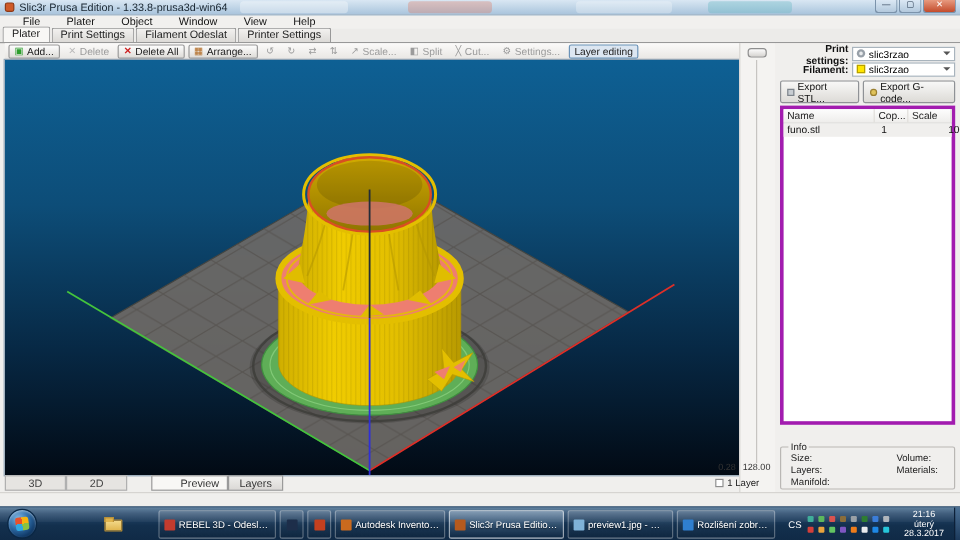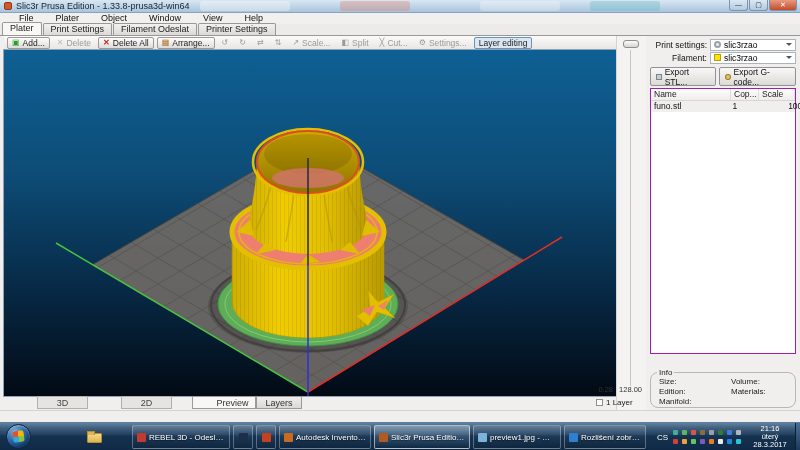--- a/index.html
+++ b/index.html
@@ -43,49 +43,49 @@
   .slider-values { position:absolute; left:576px; top:385px; width:66px; text-align:right; font-size:7.5px; color:#333; }
   .slider-values span { margin-left:6px; }
   .single-layer { position:absolute; left:596px; top:398px; display:flex; align-items:center; gap:3px; font-size:8px; color:#222; }
   .checkbox { width:7px; height:7px; background:#fff; border:1px solid #8e8e8e; display:inline-block; }
 
   
   .bottom-tabs { position:absolute; left:4px; top:396px; display:flex; font-size:9px; }
   .btab { height:13px; line-height:12px; text-align:center; border:1px solid #9a9a9a; background:linear-gradient(#efeeec,#dbd9d6); color:#333; }
   .btab.flat { border-color:#b0b0b0; background:#e6e4e1; color:#444; }
   .btab.active { background:#f8f7f5;padding-left:17px; }
-  .b3d,.b2d { width:51px;margin-left:33px; }
+  .b3d,.b2d { width:51px; }
   .bprev { width:64px; margin-left:20px; }
   .blay { width:46px; }
 
   
   .rpanel { position:absolute; left:646px; top:36px; width:154px; height:374px; background:#f0efed; padding-top:2px; font-size:8.5px; }
   .rp-row { display:flex; align-items:center; height:13px; margin:0 4px; }
-  .rp-label { width:60px; text-align:right; padding-right:3px; color:#111; }
+  .rp-label { width:60px; text-align:right; padding-right:3px; color:#111;font-weight:bold; }
   .combo { flex:1; height:12px; background:#fff; border:1px solid #a9b4bd; display:flex; align-items:center; gap:3px; padding:0 3px; }
   .combo-arrow { margin-left:auto; width:0; height:0; border:3px solid transparent; border-top-color:#555; margin-top:3px; }
   .gear-ico { width:7px; height:7px; border-radius:50%; background:radial-gradient(circle,#e8eaec 1px,#98a0a8 2px); flex:none; }
   .fil-swatch { width:7px; height:7px; background:#ffe600; border:1px solid #b8a000; flex:none; }
   .prn-ico { width:9px; height:6px; background:linear-gradient(#c6ccd2,#8f979f); border-radius:1px; flex:none; }
   .export-row { display:flex; justify-content:flex-end; gap:3px; margin:3px 4px 2px; }
   .export-btn { height:19px; padding:0 5px; font-size:8.5px; border:1px solid #8f9296; border-radius:2px;
     background:linear-gradient(#f8f8f7,#dddbd7); display:flex; align-items:center; gap:3px; color:#111; }
   .stl-ico { width:6px; height:6px; background:#c8cdd2; border:1px solid #7e858c; }
   .gcode-ico { width:6px; height:6px; background:#dfc25a; border:1px solid #9a7f2f; border-radius:50%; }
-  .rp-table { margin:2px 4px 0; height:266px; background:#fff; border:1px solid #a21caf; font-size:8.5px; }
+  .rp-table { margin:2px 4px 0; height:266px; background:#fff; border:3px solid #a21caf; font-size:8.5px; }
   .rp-thead { display:flex; height:12px; background:linear-gradient(#fdfdfd,#eeedeb); border-bottom:1px solid #d8d6d3; color:#222; }
   .th { line-height:11px; padding:0 3px; border-right:1px solid #e0deda; }
   .td { line-height:11px; padding:0 3px; }
   .c-name { flex:1; } .c-cop { width:28px; } .c-scale { width:36px; }
   .rp-trow { display:flex; height:11px; background:#f0efed; color:#111;gap:45px; }
   .rp-trow .c-cop { text-align:center; }
-  .info-box { position:absolute; left:4px; right:4px; bottom:2px; height:36px; border:1px solid #b9b7b4; border-radius:8px; font-size:8px; color:#222; }
+  .info-box { position:absolute; left:4px; right:4px; bottom:2px; height:36px; border:1px solid #b9b7b4; border-radius:2px; font-size:8px; color:#222; }
   .info-title { position:absolute; top:-5px; left:6px; background:#f0efed; padding:0 2px; }
   .info-col { position:absolute; top:4px; line-height:10px; }
-  .ic1 { left:8px; } .ic2 { left:80px; }
+  .ic1 { left:8px; } .ic2 { left:96px; }
 
   
   .status-strip { position:absolute; left:0; top:410px; width:800px; height:12px; background:#f0efed; border-top:1px solid #d6d4d1; }
 
   
   .taskbar { position:absolute; left:0; top:422px; width:800px; height:28px;
     background:linear-gradient(180deg,#3a6286 0%,#24466a 18%,#13304e 55%,#102a46 100%); border-top:1px solid rgba(140,180,220,.6); }
   .taskbar::before { content:""; position:absolute; left:0; top:0; width:100%; height:12px;
     background:linear-gradient(rgba(255,255,255,.20),rgba(255,255,255,.04)); pointer-events:none; }
   .start-orb { position:absolute; left:6px; top:1px; width:25px; height:25px; border-radius:50%;
@@ -336,21 +336,21 @@
       <div class="rp-trow">
         <span class="td c-name">funo.stl</span>
         <span class="td c-cop">1</span>
         <span class="td c-scale">100%</span>
       </div>
     </div>
     <div class="info-box">
       <span class="info-title">Info</span>
       <div class="info-col ic1">
         <div>Size:</div>
-        <div>Edition:</div>
+        <div>Layers:</div>
         <div>Manifold:</div>
       </div>
       <div class="info-col ic2">
         <div>Volume:</div>
         <div>Materials:</div>
       </div>
     </div>
   </div>
 
   <div class="status-strip"></div>

